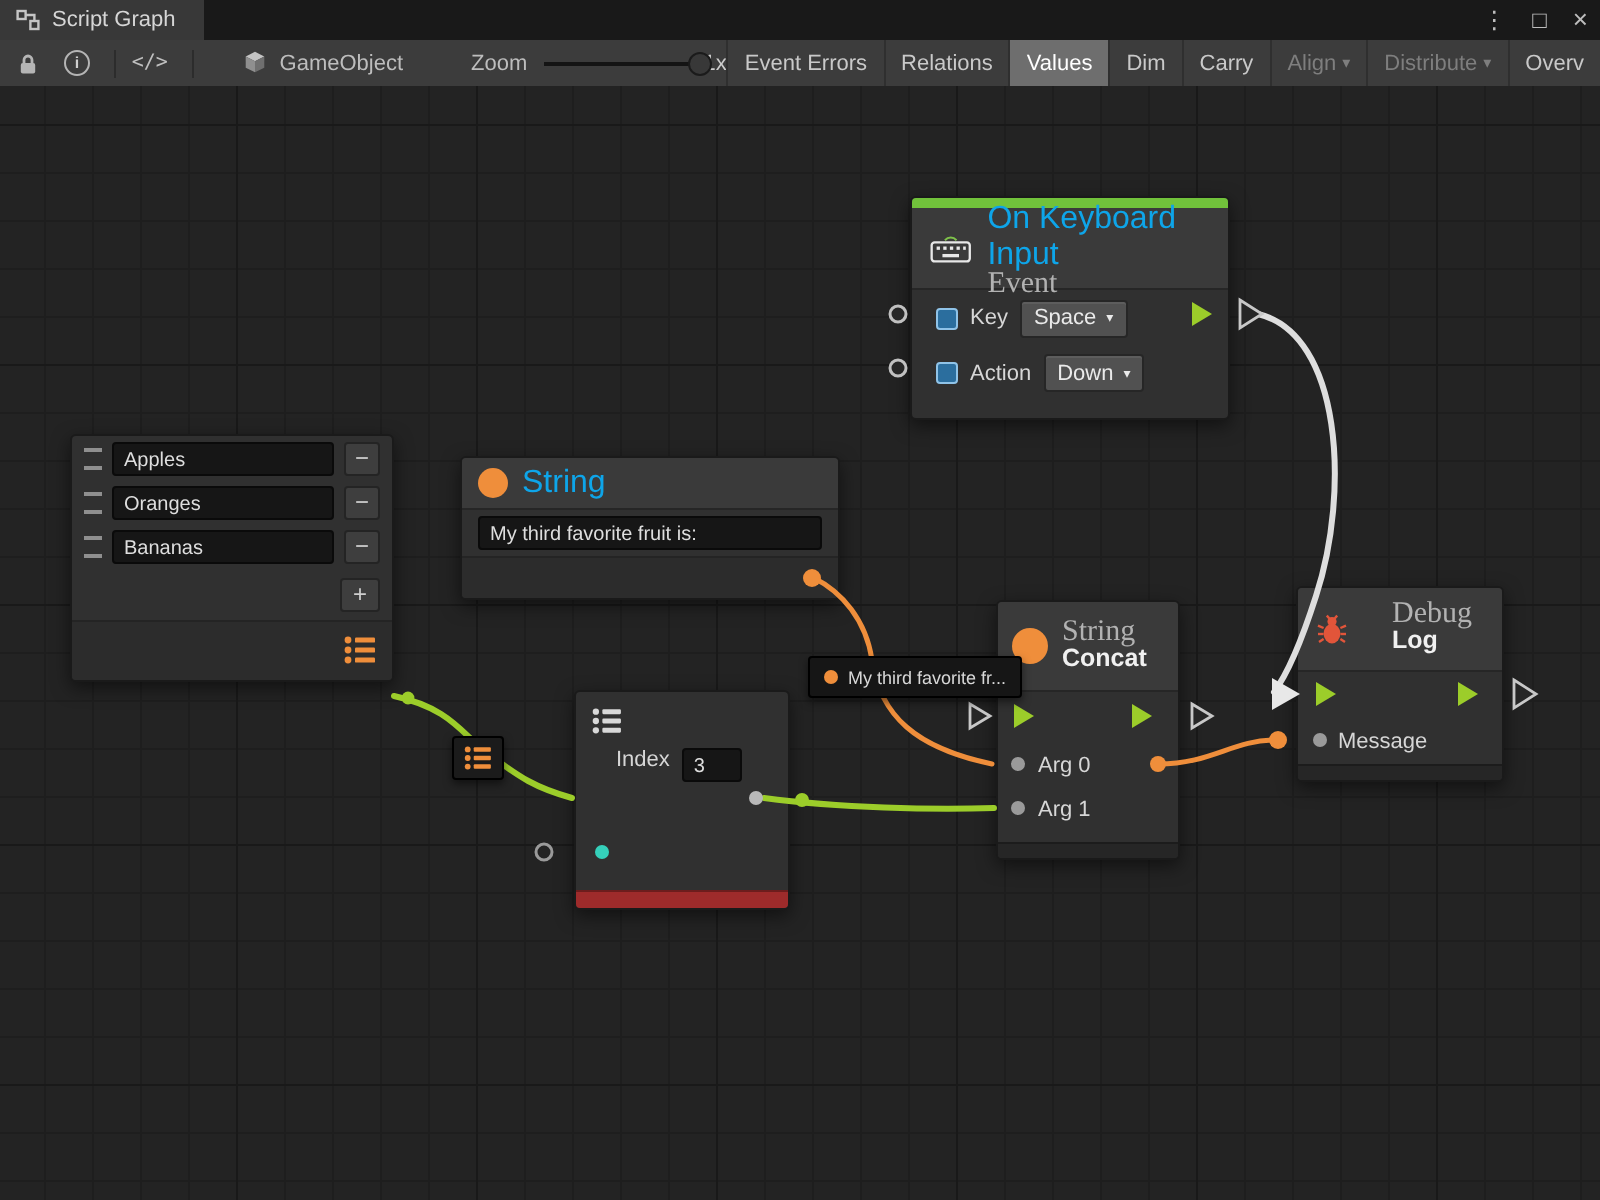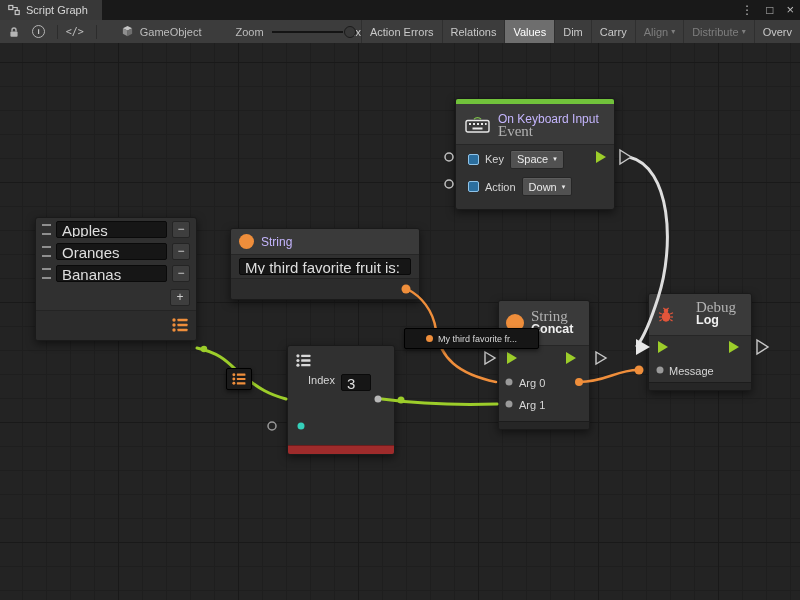--- a/index.html
+++ b/index.html
@@ -44,27 +44,27 @@
       linear-gradient(#1e1e1e 1px,transparent 1px),
       linear-gradient(90deg,#1e1e1e 1px,transparent 1px);
     background-size:120px 120px,120px 120px,24px 24px,24px 24px;
     background-position:0 19px,118px 0,0 19px,22px 0;}
 
   
   .node{position:absolute;background:#303030;border:1px solid #1a1a1a;border-radius:3px;
         box-shadow:0 3px 9px rgba(0,0,0,.5);box-sizing:border-box;font-size:11px;}
   .n-head{display:flex;align-items:center;gap:7px;padding:0 8px;background:#3a3a3a;
           border-bottom:1px solid #262626;border-radius:2px 2px 0 0;}
-  .n-title{font-size:12px;color:#c4b5fd;}
+  .n-title{font-size:16px;color:#0ea5e9;}
   .n-cat{font-size:15px;color:#b2b2b2;line-height:11px;font-family:Liberation Serif, serif;}
   .n-big{font-size:12.5px;font-weight:600;color:#f0f0f0;line-height:14px;}
   .n-strip{position:absolute;left:0;right:0;bottom:0;height:7px;background:#262626;
            border-top:1px solid #1c1c1c;border-radius:0 0 2px 2px;}
   .fld{background:#161616;border:1px solid #0a0a0a;border-radius:2px;color:#dedede;
-       font-size:15px;padding:0 5px;height:17px;line-height:17px;box-sizing:border-box;
+       font-size:10px;padding:0 5px;height:17px;line-height:17px;box-sizing:border-box;
        overflow:hidden;white-space:nowrap;}
   .rowlabel{color:#d6d6d6;}
 
   
   .ls-row{display:flex;align-items:center;height:22px;padding:0 6px;gap:5px;}
   .handle{width:9px;height:7px;border-top:2px solid #8f8f8f;border-bottom:2px solid #8f8f8f;}
   .sqbtn{width:18px;height:17px;background:#3e3e3e;border:1px solid #242424;border-radius:2px;
          color:#cfcfcf;font-size:12px;display:flex;align-items:center;justify-content:center;
          box-sizing:border-box;flex:0 0 auto;}
   .ls-plus{height:26px;display:flex;justify-content:flex-end;align-items:center;padding:0 6px;}
@@ -102,21 +102,21 @@
   .log-head{display:flex;align-items:center;gap:22px;height:41px;padding:0 9px;background:#3a3a3a;
             border-bottom:1px solid #262626;border-radius:2px 2px 0 0;}
   .log-flow{height:24px;}
   .msg-row{display:flex;align-items:center;height:22px;padding:0 8px 0 20px;}
 
   
   .wire-badge{position:absolute;left:226px;top:325px;width:24px;height:20px;background:#1b1b1b;
               border:1px solid #000;border-radius:2px;display:flex;align-items:center;
               justify-content:center;z-index:6;box-shadow:0 2px 4px rgba(0,0,0,.5);}
   .wire-tip{position:absolute;left:404px;top:285px;height:19px;background:#161616;border:1px solid #000;
-            border-radius:2px;display:flex;align-items:center;gap:5px;padding:0 21px;z-index:6;
+            border-radius:2px;display:flex;align-items:center;gap:5px;padding:0 7px;z-index:6;
             box-shadow:0 2px 4px rgba(0,0,0,.5);}
   .wire-tip .dot{width:7px;height:7px;border-radius:50%;background:#ef8e3b;}
   .wire-tip .txt{font-size:9px;color:#d8d8d8;white-space:nowrap;}
 
   .overlay{position:absolute;left:0;top:0;width:800px;height:557px;z-index:5;pointer-events:none;}
   .zlow{z-index:2;}
 </style>
 </head>
 <body>
 
@@ -172,21 +172,21 @@
       </svg>
     </span>
     <span class="golabel">GameObject</span>
     <span class="zoomlabel">Zoom</span>
     <span class="slider">
       <span class="track"></span>
       <span class="knob"></span>
     </span>
     <span class="zoomval">1x</span>
     <div class="tbtns">
-      <span class="tbtn">Action Errors</span>
+      <span class="tbtn">Event Errors</span>
       <span class="tbtn">Relations</span>
       <span class="tbtn active">Values</span>
       <span class="tbtn">Dim</span>
       <span class="tbtn">Carry</span>
       <span class="tbtn disabled">
         <span>Align</span>
         <span class="dd-arrow">▾</span>
       </span>
       <span class="tbtn disabled">
         <span>Distribute</span>

